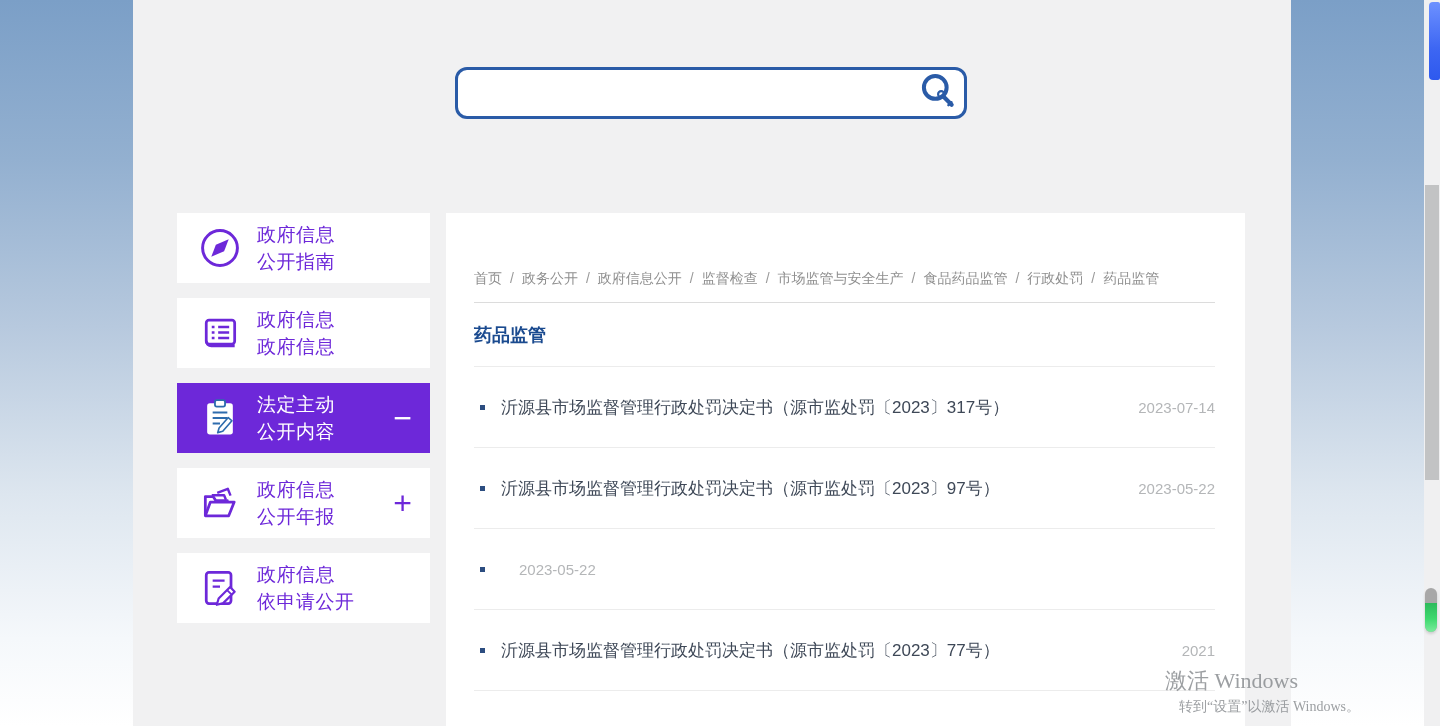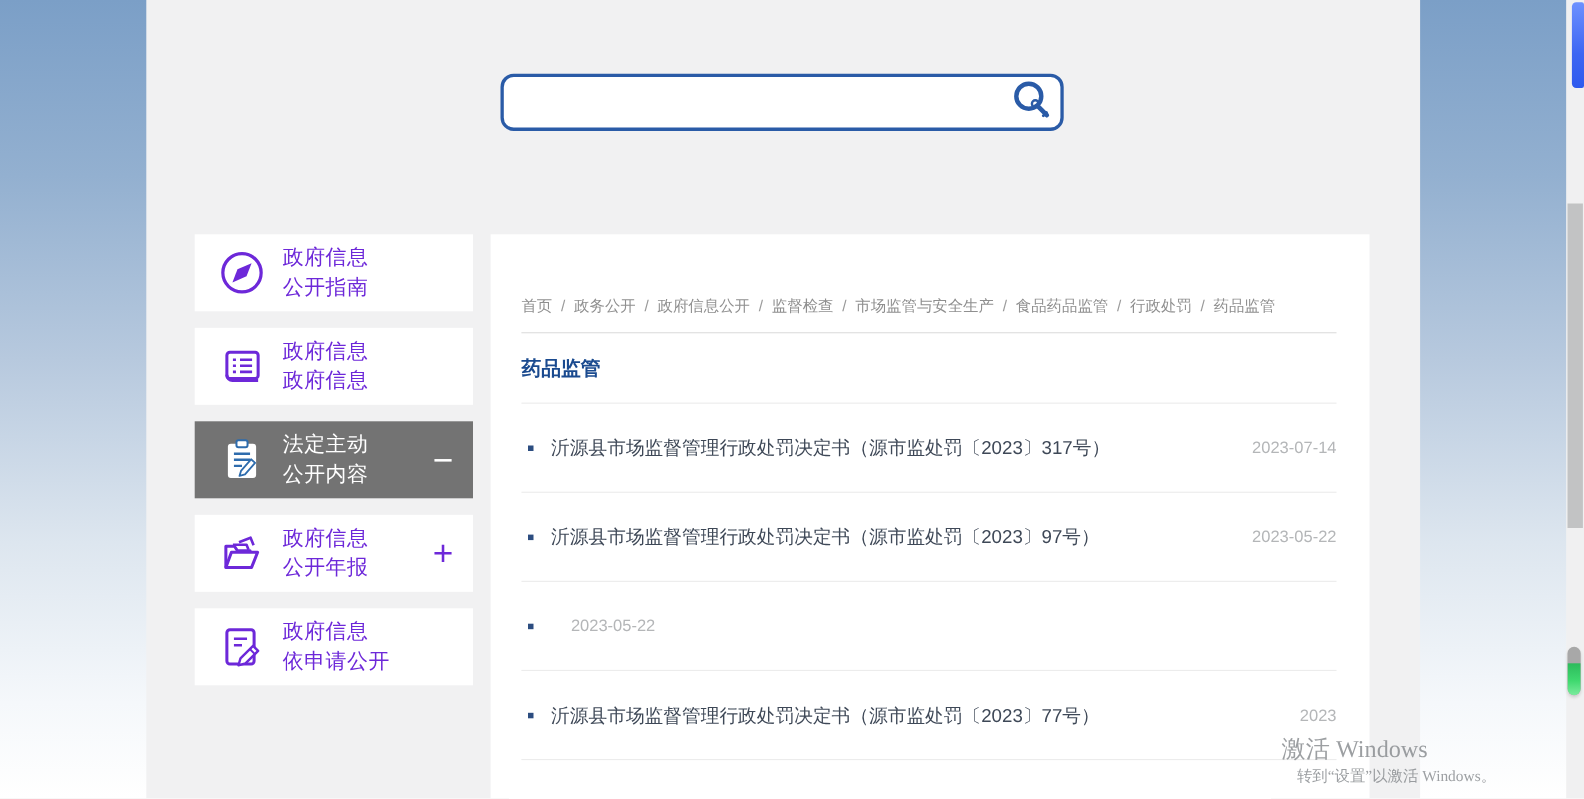--- a/index.html
+++ b/index.html
@@ -18,21 +18,21 @@
   .search-input{flex:1;height:100%;border:none;outline:none;background:transparent;padding:0 14px;
     font-size:18px;color:#333;font-family:inherit;}
   .search-btn{width:52px;height:100%;border:none;background:transparent;color:#2a5ba7;cursor:pointer;
     display:flex;align-items:center;justify-content:center;padding:0;}
   .search-btn svg{width:40px;height:40px;}
 
   
   .sidebar{position:absolute;left:177px;top:213px;width:253px;}
   .side-item{height:70px;margin-bottom:15px;background:#fff;color:#6d28d9;display:flex;align-items:center;
     position:relative;cursor:pointer;}
-  .side-item.active{background:#737373;color:#ffffff;}
+  .side-item.active{background:#6d28d9;color:#ffffff;}
   .side-icon{width:44px;height:44px;margin-left:21px;flex:none;display:flex;align-items:center;justify-content:center;}
   .side-icon svg{width:44px;height:44px;}
   .side-label{margin-left:15px;font-size:19px;line-height:27px;letter-spacing:0.5px;}
   .side-toggle{position:absolute;right:18px;top:50%;transform:translateY(-50%);
     font-size:32px;font-weight:300;line-height:1;}
 
   
   .content{position:absolute;left:446px;top:213px;width:799px;height:513px;background:#fff;
     box-sizing:border-box;padding:0 30px 0 28px;}
   .breadcrumb{padding:17px 0 14px 0;border-bottom:1px solid #dcdcdc;font-size:14px;color:#8f8f8f;
@@ -170,21 +170,21 @@
           <span class="doc-title">沂源县市场监督管理行政处罚决定书（源市监处罚〔2023〕97号）</span>
           <span class="doc-date">2023-05-22</span>
         </li>
         <li class="doc-row">
           <span class="bullet"></span>
           <span class="doc-date">2023-05-22</span>
         </li>
         <li class="doc-row">
           <span class="bullet"></span>
           <span class="doc-title">沂源县市场监督管理行政处罚决定书（源市监处罚〔2023〕77号）</span>
-          <span class="doc-date">2023</span>
+          <span class="doc-date">2021</span>
         </li>
       </ul>
   </main>
 
   <div class="scrollbar">
     <div class="thumb-blue"></div>
     <div class="thumb-gray"></div>
     <div class="scroll-pill">
       <div class="scroll-pill-green"></div>
     </div>

